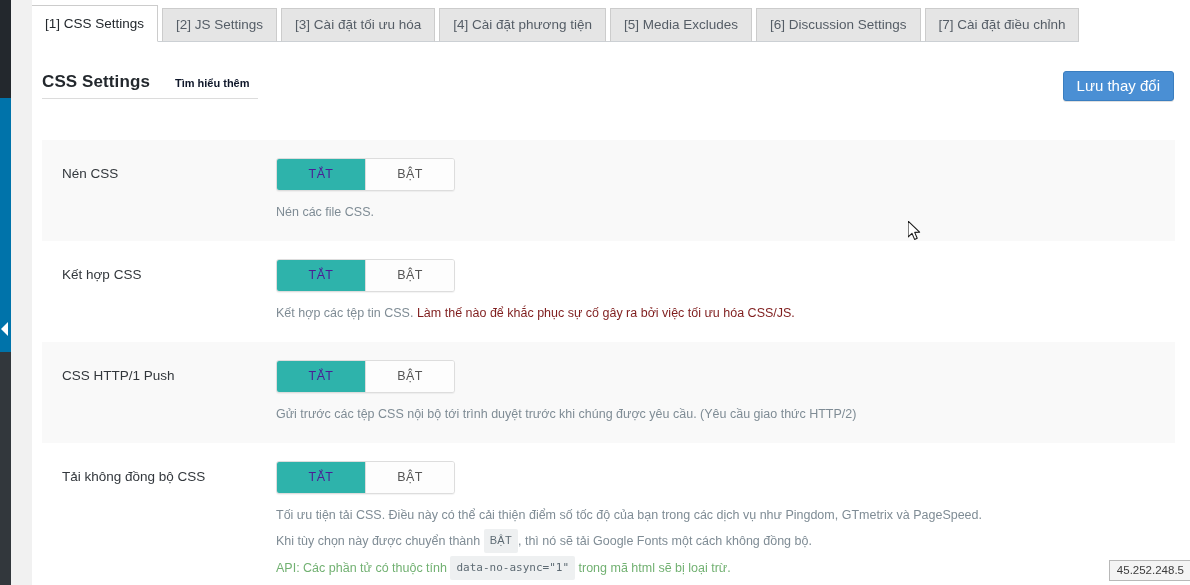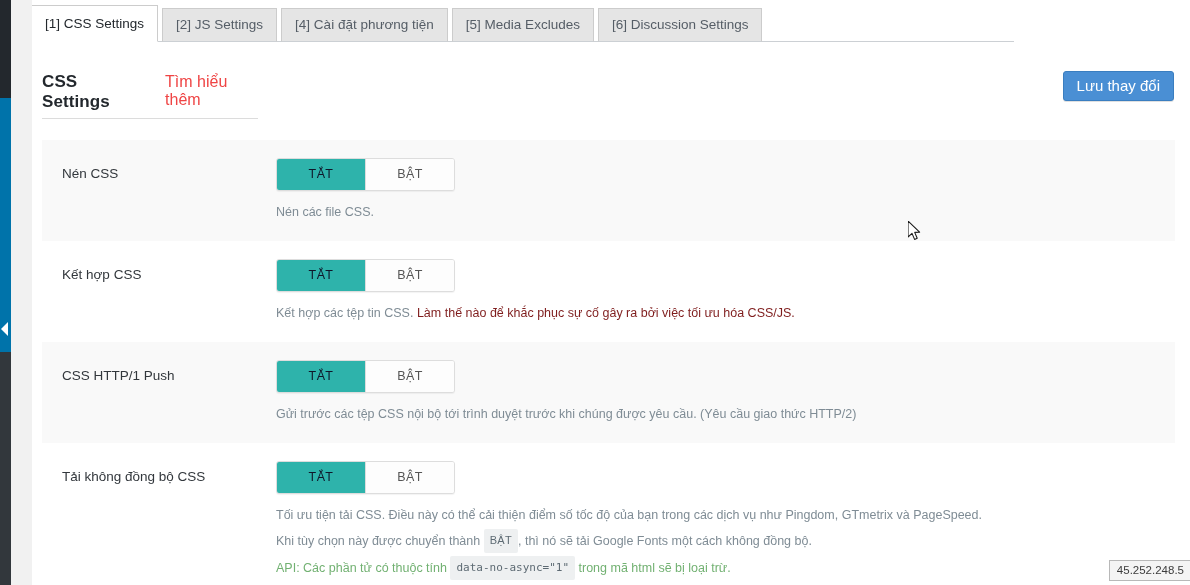--- a/index.html
+++ b/index.html
@@ -127,24 +127,25 @@
     align-items: baseline;
   }
   #page-title {
     font-size: 17px;
     font-weight: 700;
     color: #23282d;
     letter-spacing: 0.1px;
   }
   #learn-more {
     margin-left: 25px;
-    font-size: 16px;
-    color: #ef4444;
+    font-size: 11px;
+    color: #0f172a;
     text-decoration: none;
     cursor: pointer;
+    font-weight: bold;
   }
   #save-button {
     position: absolute;
     right: 16px; top: 29px;
     background: #4a8fd4;
     border: 1px solid #3a7ec0;
     color: #ffffff;
     font-size: 15px;
     font-family: "Liberation Sans", sans-serif;
     padding: 6px 13px 7px 13px;
@@ -198,21 +199,21 @@
     letter-spacing: .4px;
     color: #555;
     background: #fdfdfd;
     cursor: pointer;
     user-select: none;
     line-height: 16px;
   }
   .toggle-btn + .toggle-btn { border-left: 1px solid #ddd; }
   .toggle-btn.on {
     background: #2eb3ab;
-    color: #0f172a;
+    color: #4c1d95;
     border-left-color: #2eb3ab;
   }
 
   .desc {
     margin-top: 11px;
     font-size: 12.5px;
     color: #7f8c95;
     line-height: 21px;
   }
   .desc .lnk {
@@ -271,23 +272,25 @@
 <div id="collapse-arrow">
   <span class="chev"></span>
 </div>
 
 <div id="page">
 
   <div id="tabbar">
     <div id="tabs">
       <a class="tab active">[1] CSS Settings</a>
       <a class="tab">[2] JS Settings</a>
+      <a class="tab">[3] Cài đặt tối ưu hóa</a>
       <a class="tab">[4] Cài đặt phương tiện</a>
       <a class="tab">[5] Media Excludes</a>
       <a class="tab">[6] Discussion Settings</a>
+      <a class="tab">[7] Cài đặt điều chỉnh</a>
     </div>
   </div>
 
   <div id="content">
 
     <div id="header-row">
       <div id="title-block">
         <span id="page-title">CSS Settings</span>
         <a id="learn-more">Tìm hiểu thêm</a>
       </div>

